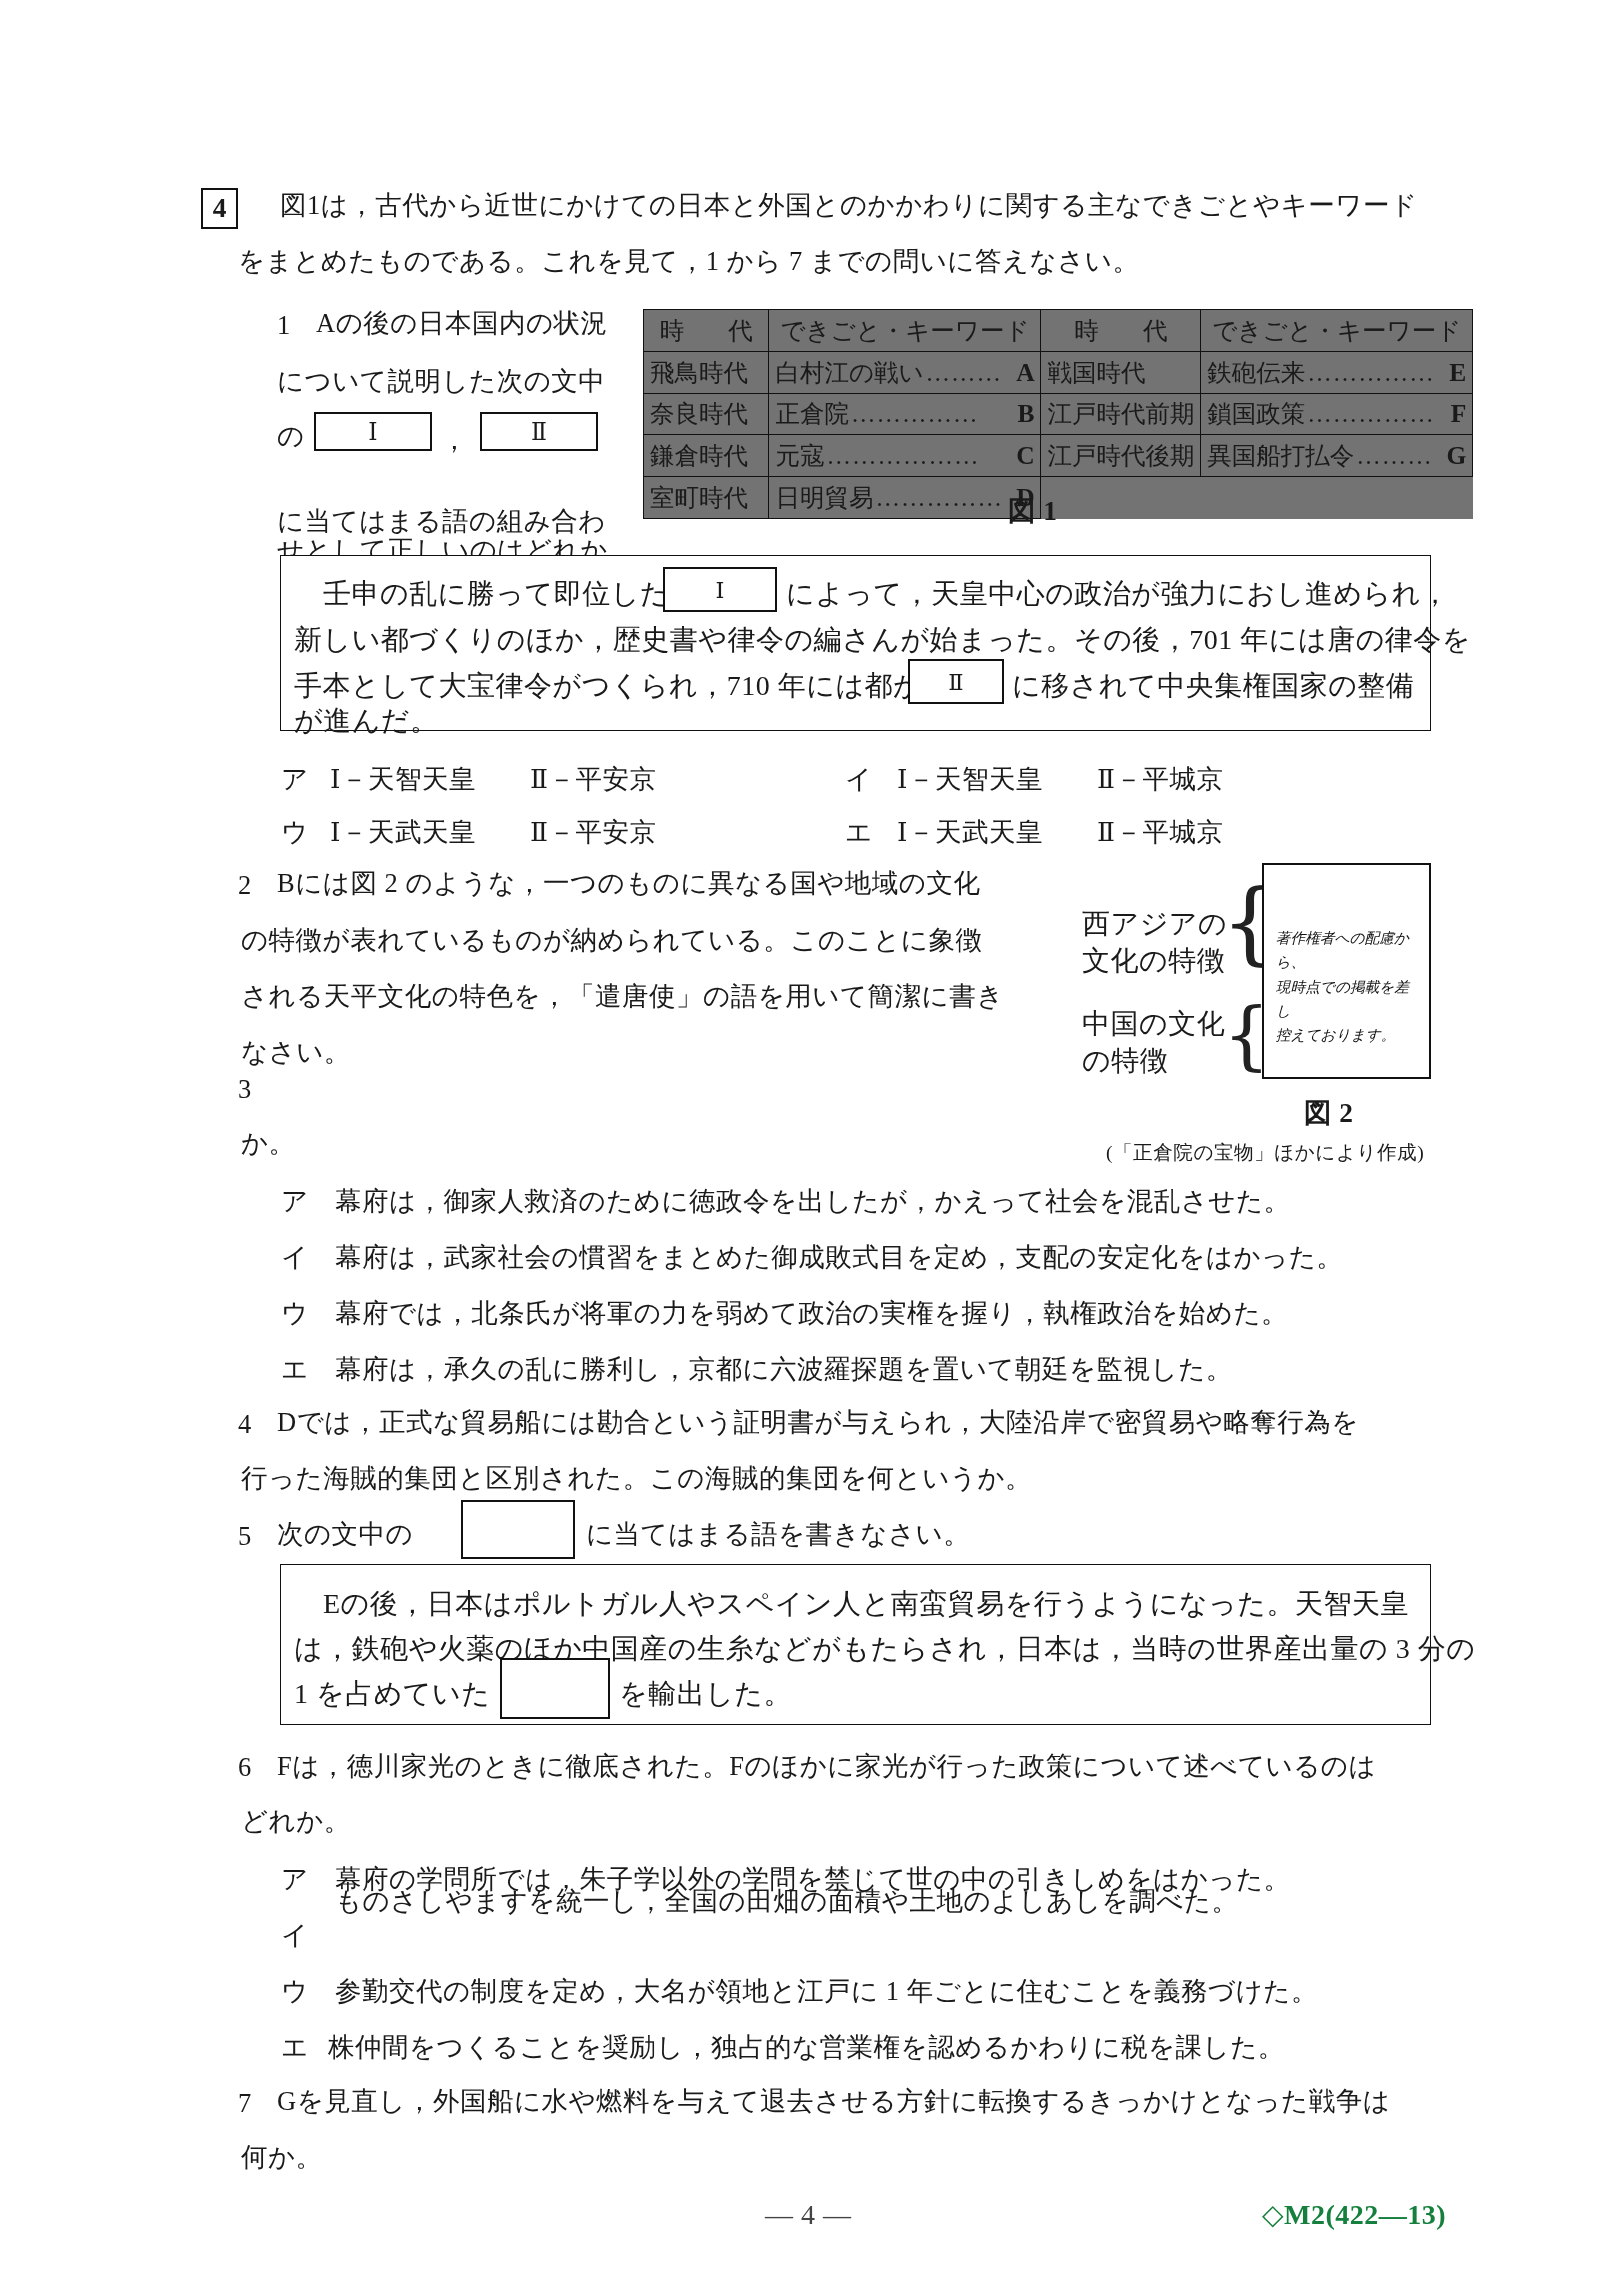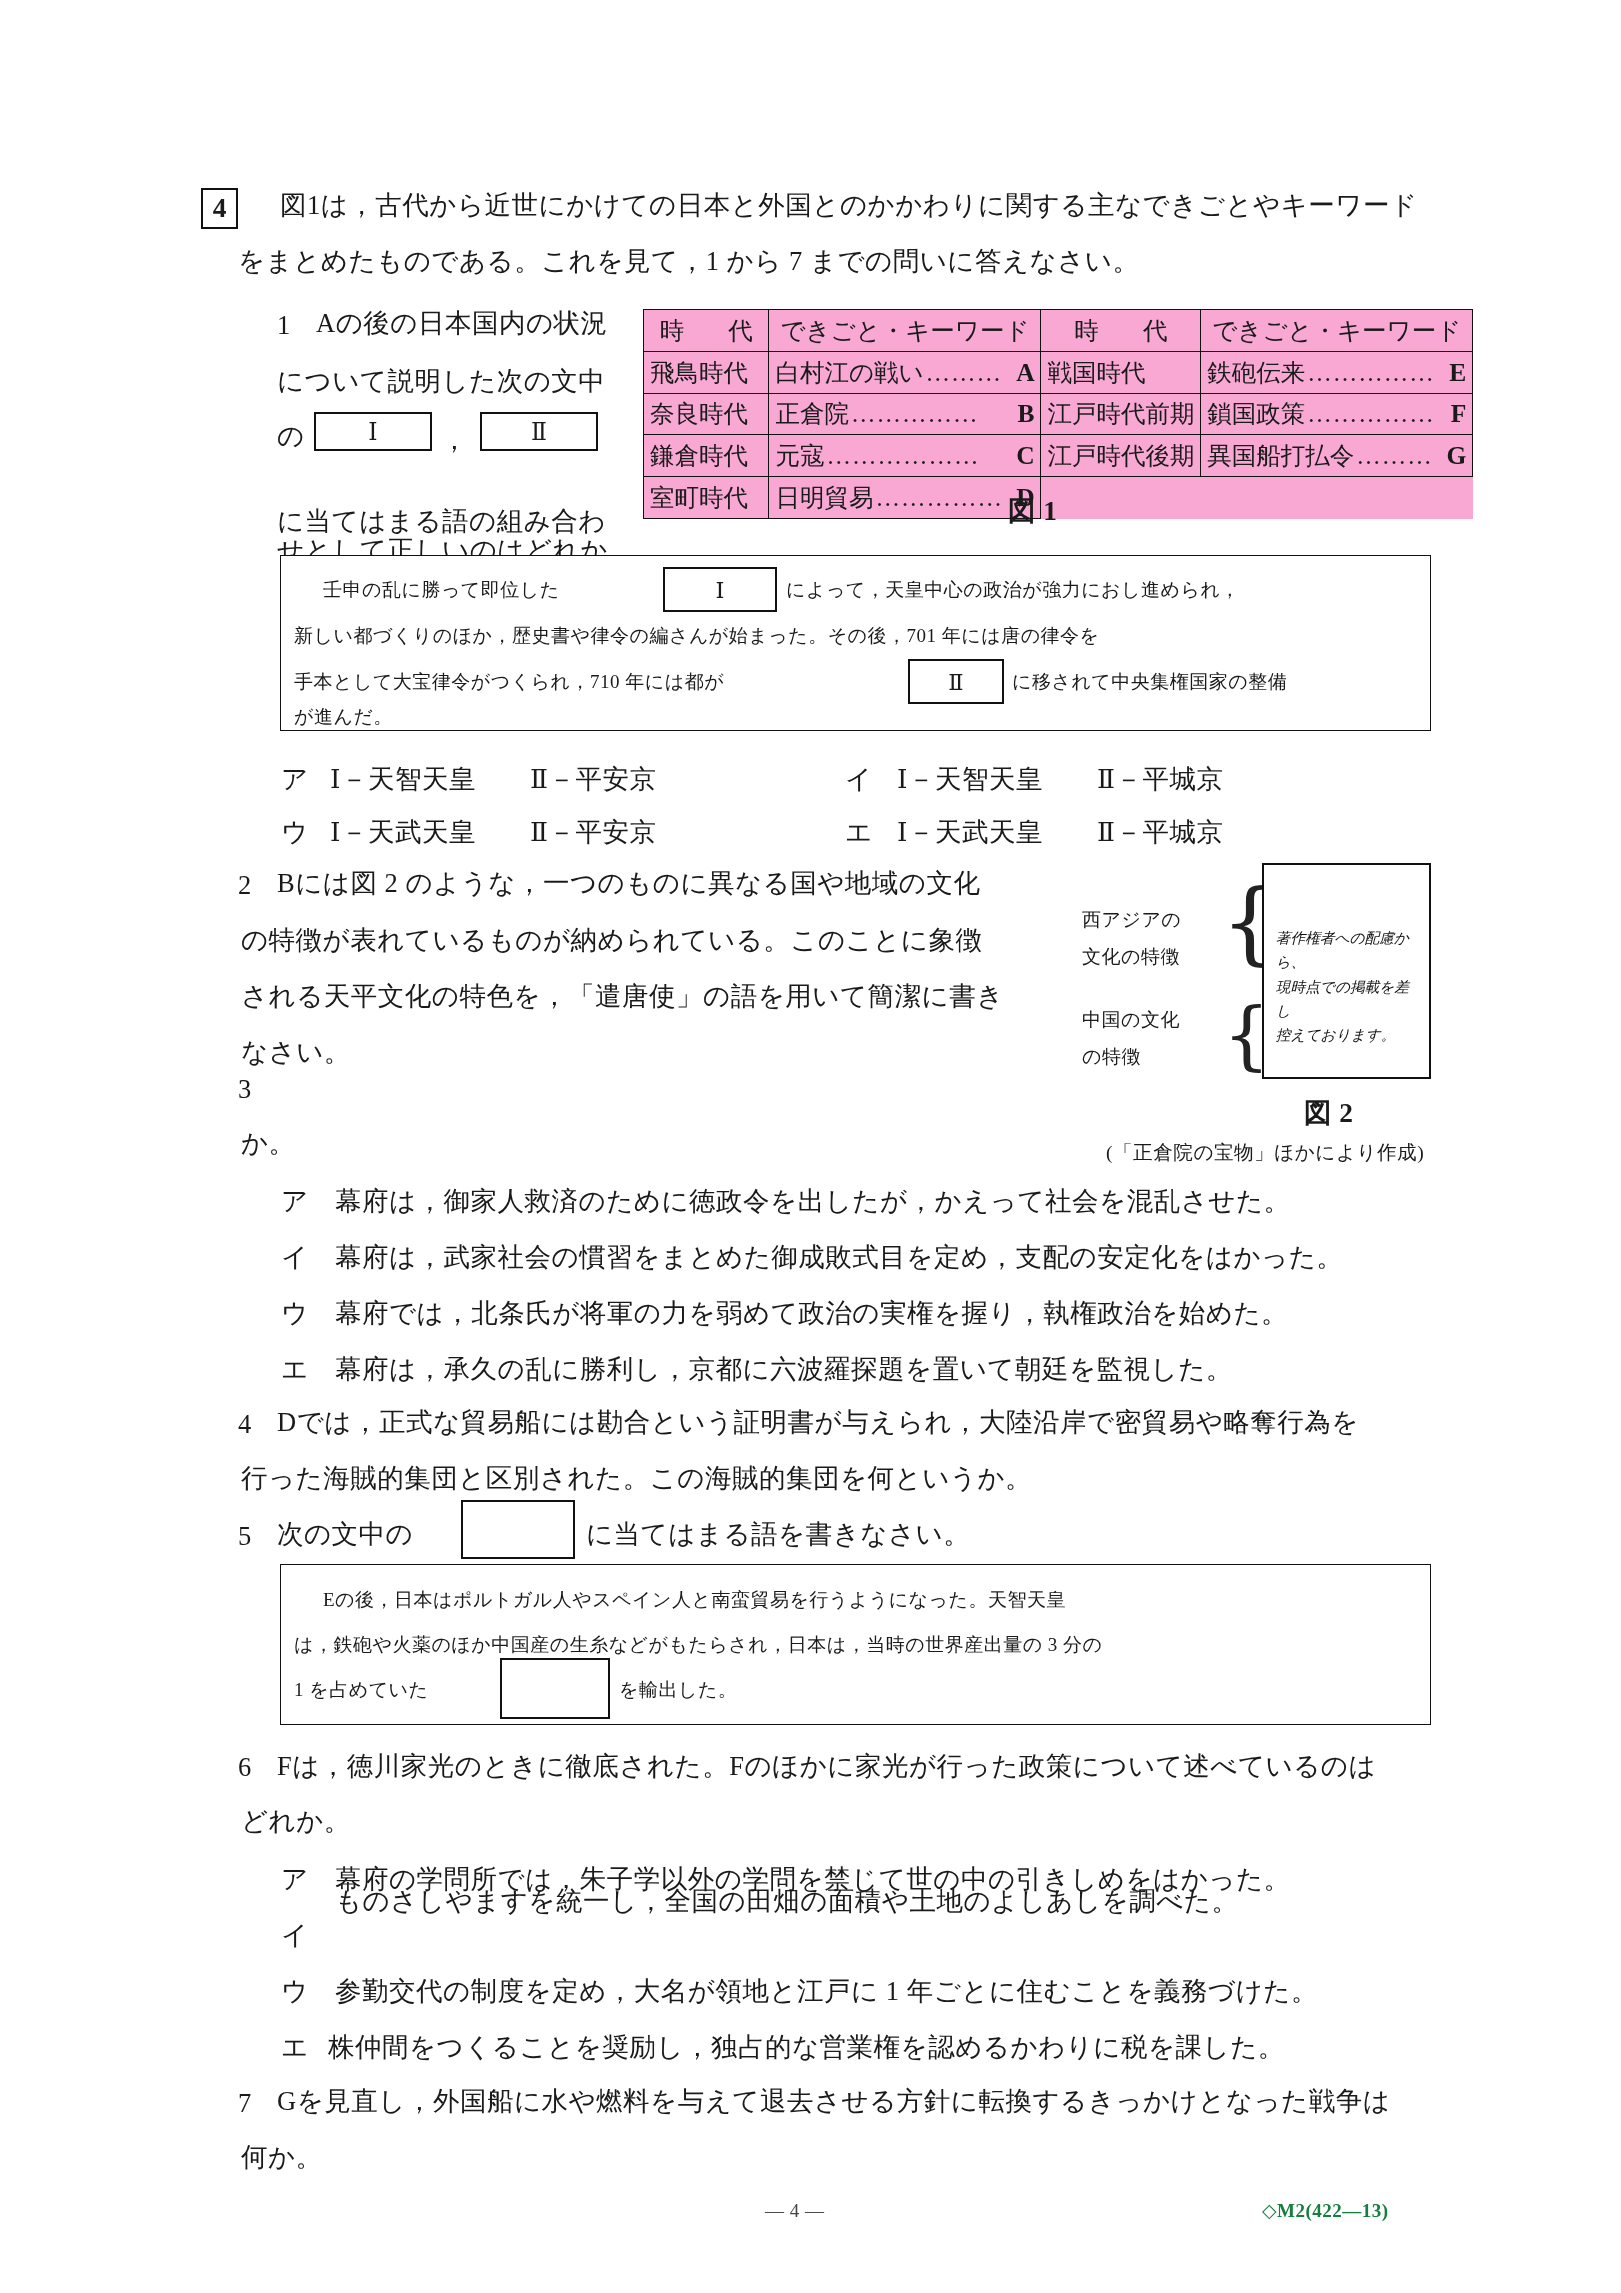--- a/index.html
+++ b/index.html
@@ -9,37 +9,37 @@
     font-family:"Liberation Serif","DejaVu Serif",serif;
     color:#1a1a1a;
     position:relative;
     overflow:hidden;
   }
   .page{position:relative;width:1621px;height:2294px;}
 
   
   .t{position:absolute;white-space:nowrap;font-size:26.5px;line-height:1;letter-spacing:0.5px;}
   .t.big{font-size:27.4px;}
-  .t.sm{font-size:19px;}
+  .t.sm{font-size:28px;}
   .t.xs{font-size:19.6px;}
   .bold{font-weight:bold;}
 
   
   #qnum-box{
     position:absolute;left:201px;top:188px;width:37px;height:41px;
     border:2px solid #111;box-sizing:border-box;
     display:flex;align-items:center;justify-content:center;
     font-size:27.4px;font-weight:bold;
   }
 
   
   #fig1-table{
     position:absolute;left:643px;top:309px;
     border-collapse:collapse;
-    background:#f9a8d4;
+    background:#737373;
   }
   #fig1-table td{
     border:1.5px solid #111;
     font-size:24.5px;
     padding:3.9px 5.9px;
     height:33px;
     box-sizing:border-box;
     white-space:nowrap;
     vertical-align:middle;
   }

